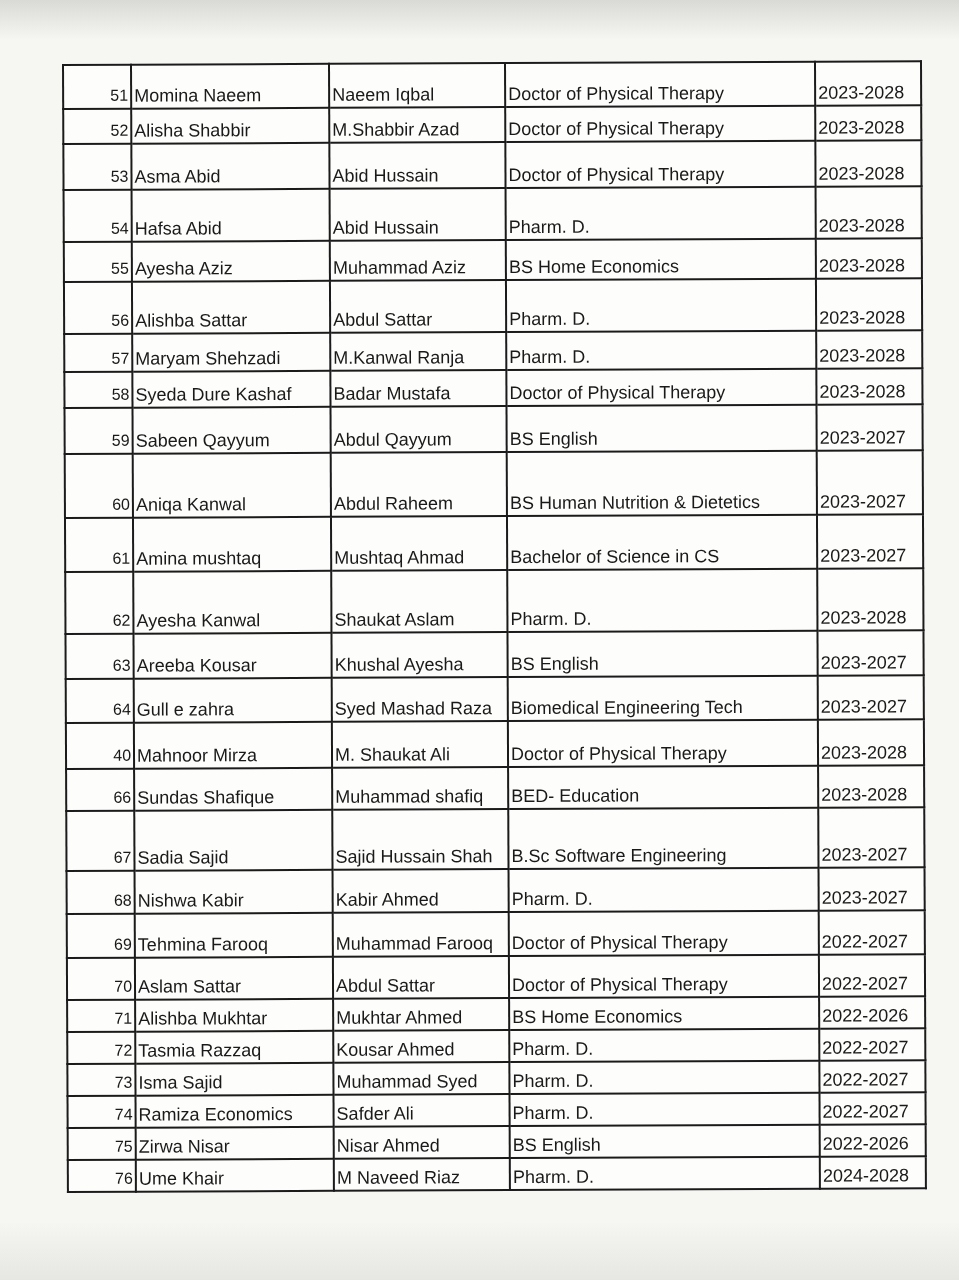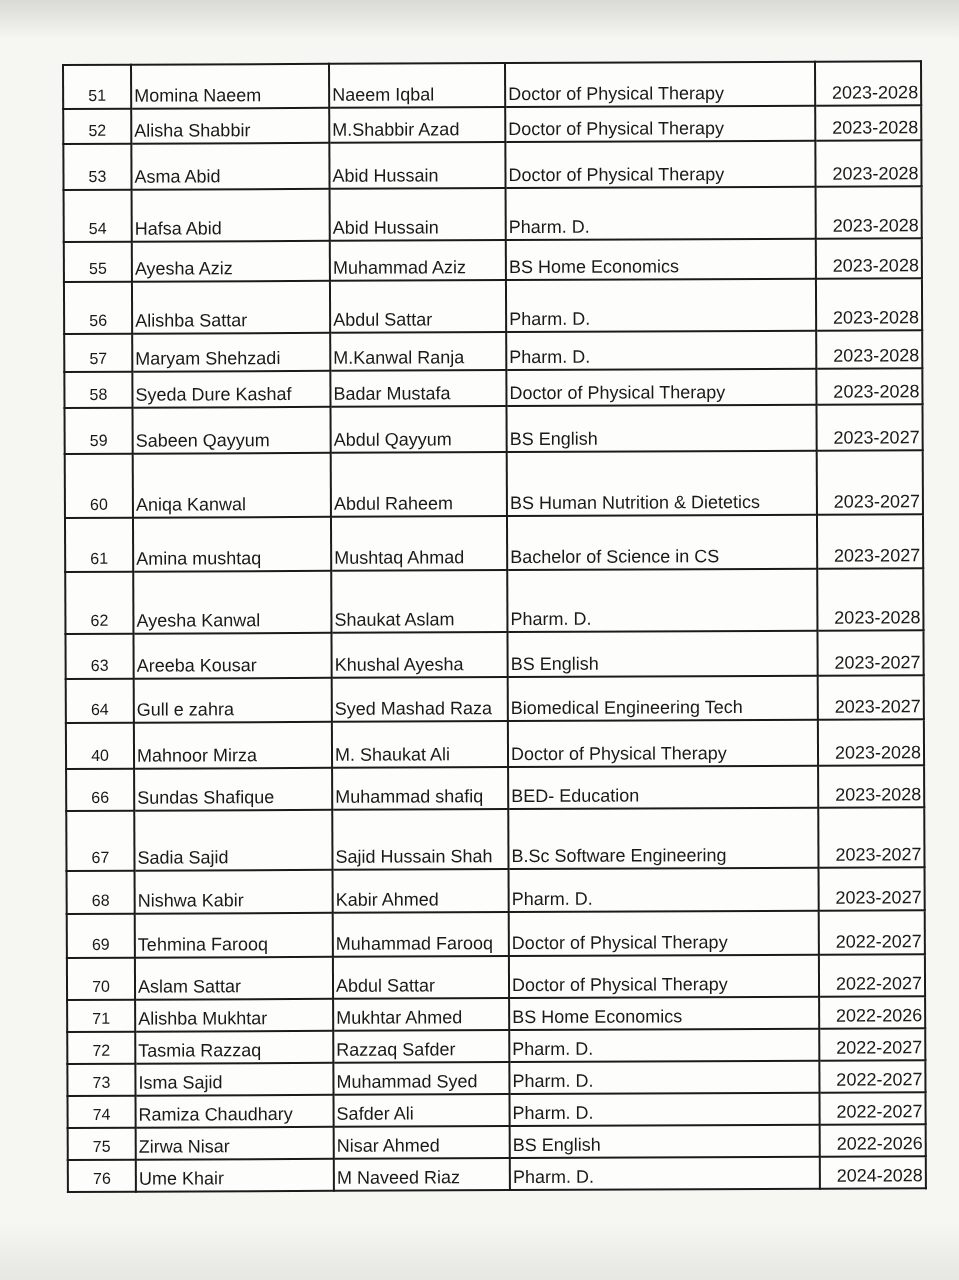--- a/index.html
+++ b/index.html
@@ -41,25 +41,25 @@
     .doc-table td {
       border: 2px solid #1b1b1b;
       font-size: 18px;
       line-height: 20px;
       padding: 0 2px 2px 2px;
       vertical-align: bottom;
       white-space: nowrap;
       overflow: hidden;
     }
     .doc-table td.sr {
-      text-align: center;
+      text-align: right;
       font-size: 16px;
     }
     .doc-table td.session {
-      text-align: right;
+      text-align: left;
       margin-top: 8px;
     }
     col.c-sr { width: 68px; }
     col.c-name { width: 198px; }
     col.c-father { width: 176px; }
     col.c-program { width: 310px; }
     col.c-session { width: 106px; }
   </style>
 </head>
 <body>
@@ -219,34 +219,34 @@
     <tr style="height:32px">
       <td class="sr">71</td>
       <td>Alishba Mukhtar</td>
       <td>Mukhtar Ahmed</td>
       <td>BS Home Economics</td>
       <td class="session">2022-2026</td>
     </tr>
     <tr style="height:32px">
       <td class="sr">72</td>
       <td>Tasmia Razzaq</td>
-      <td>Razzaq Safder</td>
+      <td>Kousar Ahmed</td>
       <td>Pharm. D.</td>
       <td class="session">2022-2027</td>
     </tr>
     <tr style="height:32px">
       <td class="sr">73</td>
       <td>Isma Sajid</td>
       <td>Muhammad Syed</td>
       <td>Pharm. D.</td>
       <td class="session">2022-2027</td>
     </tr>
     <tr style="height:32px">
       <td class="sr">74</td>
-      <td>Ramiza Chaudhary</td>
+      <td>Ramiza Economics</td>
       <td>Safder Ali</td>
       <td>Pharm. D.</td>
       <td class="session">2022-2027</td>
     </tr>
     <tr style="height:32px">
       <td class="sr">75</td>
       <td>Zirwa Nisar</td>
       <td>Nisar Ahmed</td>
       <td>BS English</td>
       <td class="session">2022-2026</td>

